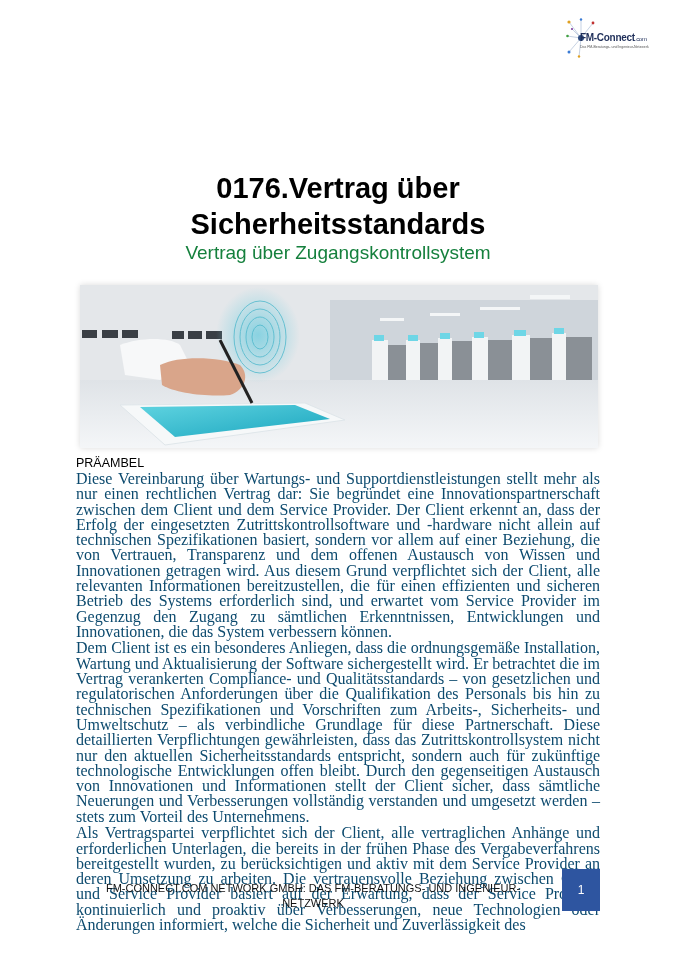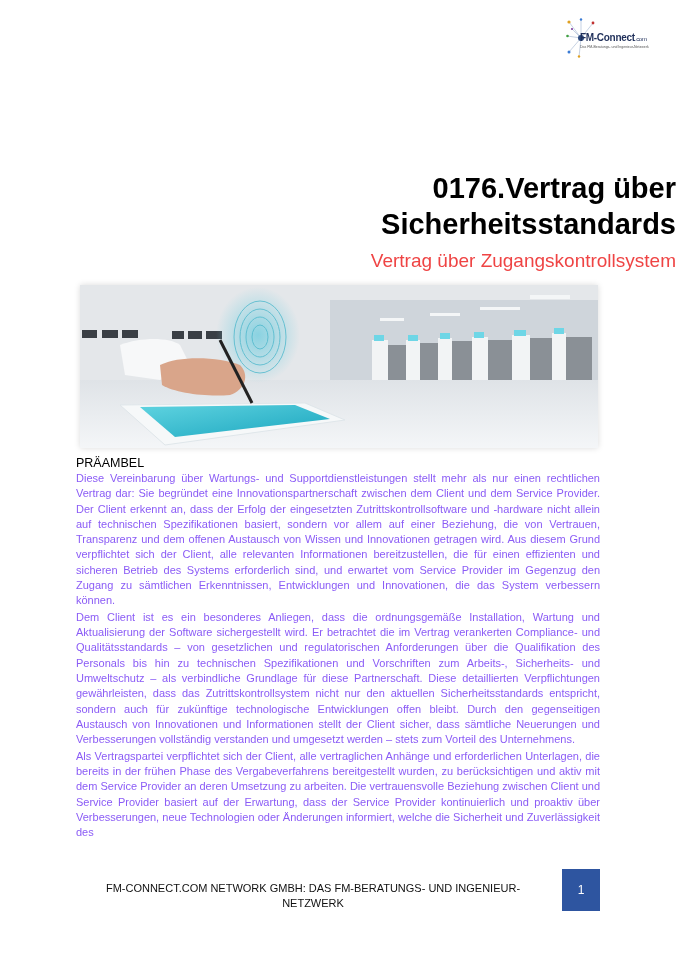--- a/index.html
+++ b/index.html
@@ -15,42 +15,42 @@
     .logo .brand {
       position: absolute; left: 14px; top: 14px;
       font-size: 10px; font-weight: bold; color: #1f2f5a; letter-spacing: -0.3px;
       white-space: nowrap;
     }
     .logo .brand .dotcom { font-size: 6px; font-weight: normal; }
     .logo .tagline {
       position: absolute; left: 14px; top: 27px; font-size: 3.5px; color: #555; white-space: nowrap;
     }
 
-    .title-block { position: absolute; left: 0; top: 170px; width: 676px; text-align: right; }
+    .title-block { position: absolute; left: 0; top: 170px; width: 676px; text-align: center; }
     .title {
       font-size: 29px; font-weight: bold; line-height: 36px; color: #000;
     }
     .subtitle {
-      font-size: 19px; line-height: 22px; color: #ef4444; margin-top: 8px;
+      font-size: 19px; line-height: 22px; color: #15803d; margin-top: 0px;
     }
 
     .hero {
       position: absolute; left: 80px; top: 285px; width: 518px; height: 163px;
       overflow: hidden;
       background: linear-gradient(180deg, #e3e6ea 0%, #d6dadf 45%, #e9ecef 62%, #f1f3f5 100%);
       box-shadow: 0 0 6px rgba(0,0,0,0.15);
     }
 
     .section-heading {
       position: absolute; left: 76px; top: 456px;
       font-size: 12.5px; font-weight: normal; line-height: 15px;
     }
     .body-text {
       position: absolute; left: 76px; top: 471px; width: 524px;
-      font-size: 11px; line-height: 15.3px; text-align: justify; color: #8b5cf6;
+      font-size: 16px; line-height: 15.3px; text-align: justify; color: #0c4a6e; font-family: Liberation Serif, serif;
     }
     .body-text p { margin: 0 0 1.2px 0; }
 
     .footer-text {
       position: absolute; left: 70px; top: 881px; width: 486px;
       font-size: 11px; line-height: 15px; text-align: center; color: #111;
     }
     .page-badge {
       position: absolute; left: 562px; top: 869px; width: 38px; height: 42px;
       background: #2e55a0; color: #fff; font-size: 12px;

